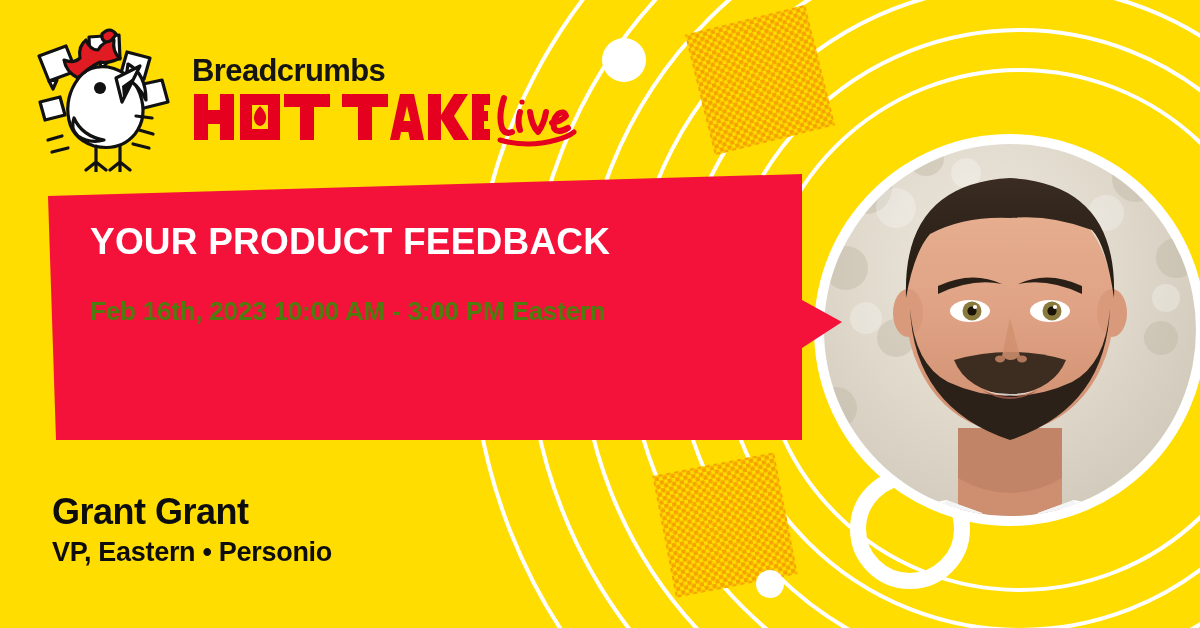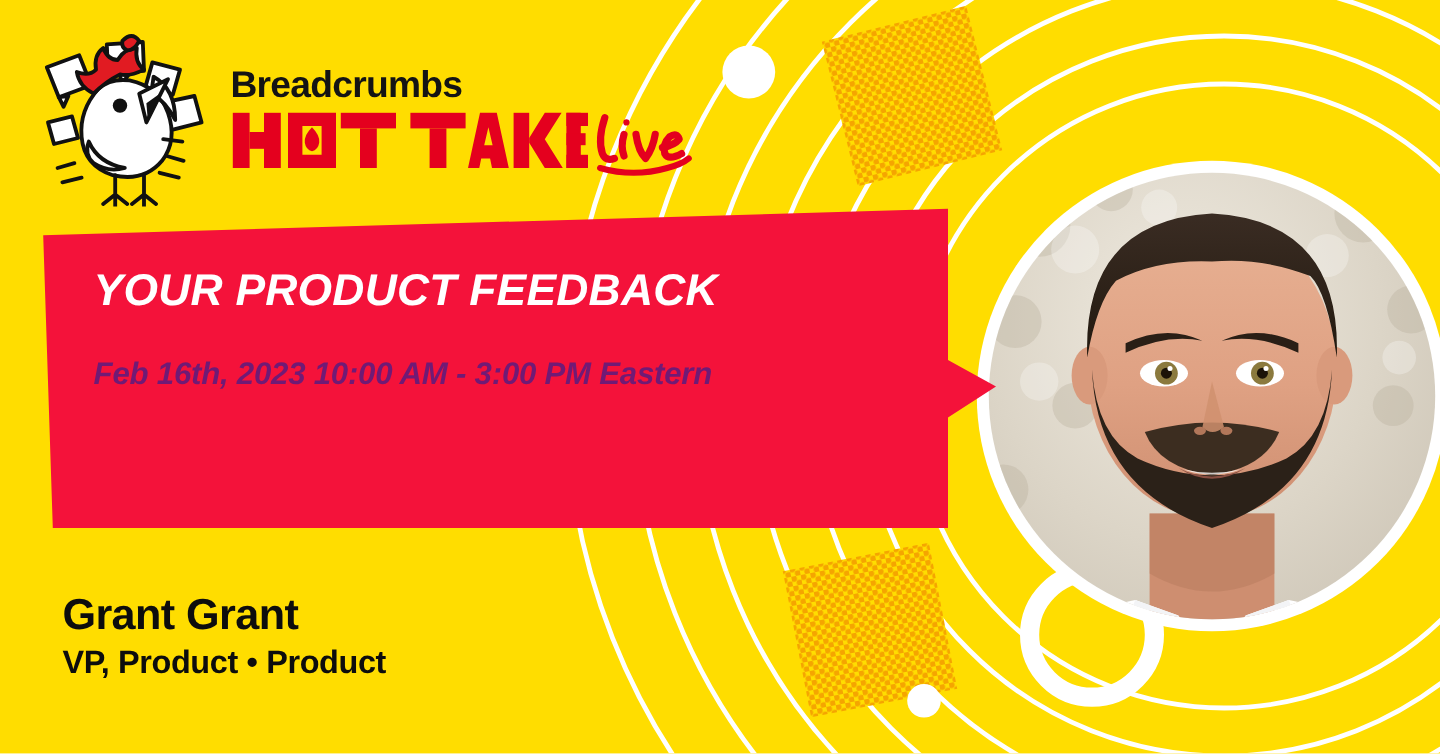--- a/index.html
+++ b/index.html
@@ -69,25 +69,24 @@
     width: 92px;
     height: 58px;
     flex: none;
     margin-left: -4px;
     margin-bottom: -2px;
   }
 
   
   .banner-wrap {
     position: absolute;
-    left: 0;
+    left: 12px;
     top: 0;
     width: 1068px;
     height: 628px;
-    font-style: italic;
   }
   .banner-shape {
     position: absolute;
     left: 0;
     top: 0;
   }
   .banner-content {
     position: absolute;
     left: 78px;
     top: 218px;
@@ -100,21 +99,21 @@
     line-height: 1.30;
     letter-spacing: 0.2px;
     text-transform: uppercase;
     font-stretch: condensed;
     margin: 0;
   }
   .headline div {
     white-space: nowrap;
   }
   .event-date {
-    color: #701a75;
+    color: #4d7c0f;
     font-size: 26px;
     font-weight: bold;
     letter-spacing: -0.2px;
     margin-top: 30px;
     white-space: nowrap;
   }
 
   
   .speaker {
     position: absolute;
@@ -381,16 +380,16 @@
 
             <path d="M6 50 Q34 58 62 50 Q74 47 80 42" stroke-width="5"></path>
           </g>
         </svg>
       </div>
     </div>
   </div>
 
   <div class="speaker">
     <div class="speaker-name">Grant Grant</div>
-    <div class="speaker-role">VP, Product • Product</div>
+    <div class="speaker-role">VP, Eastern • Personio</div>
   </div>
 
 </div>
 
 </body></html>

